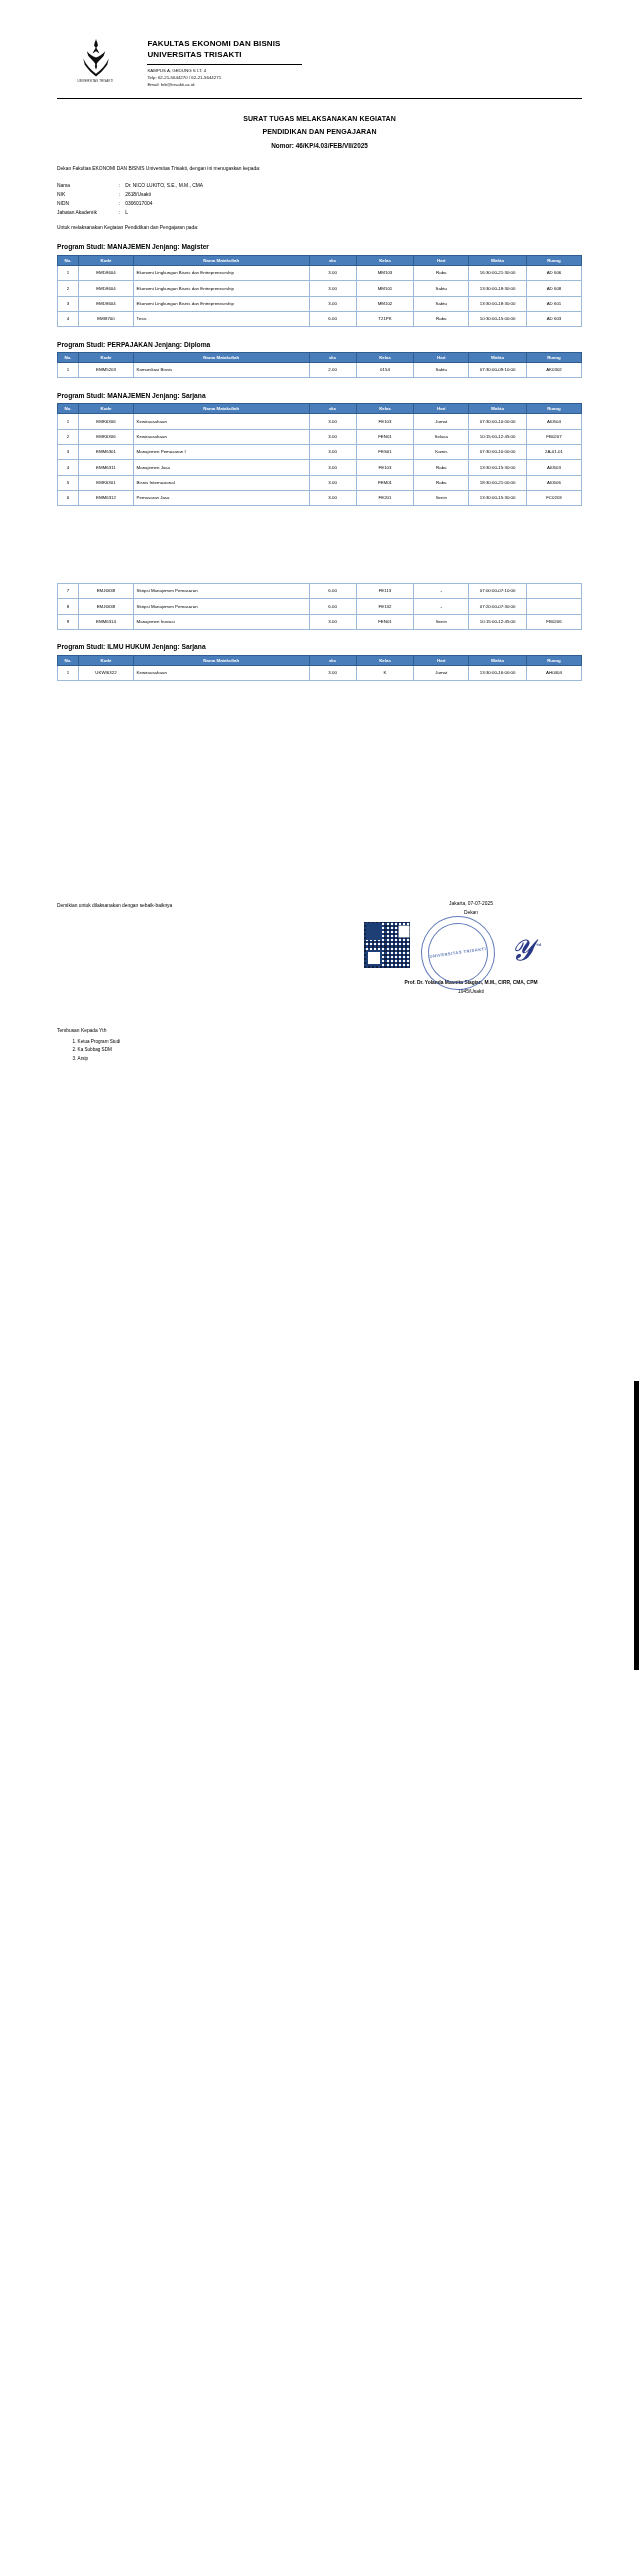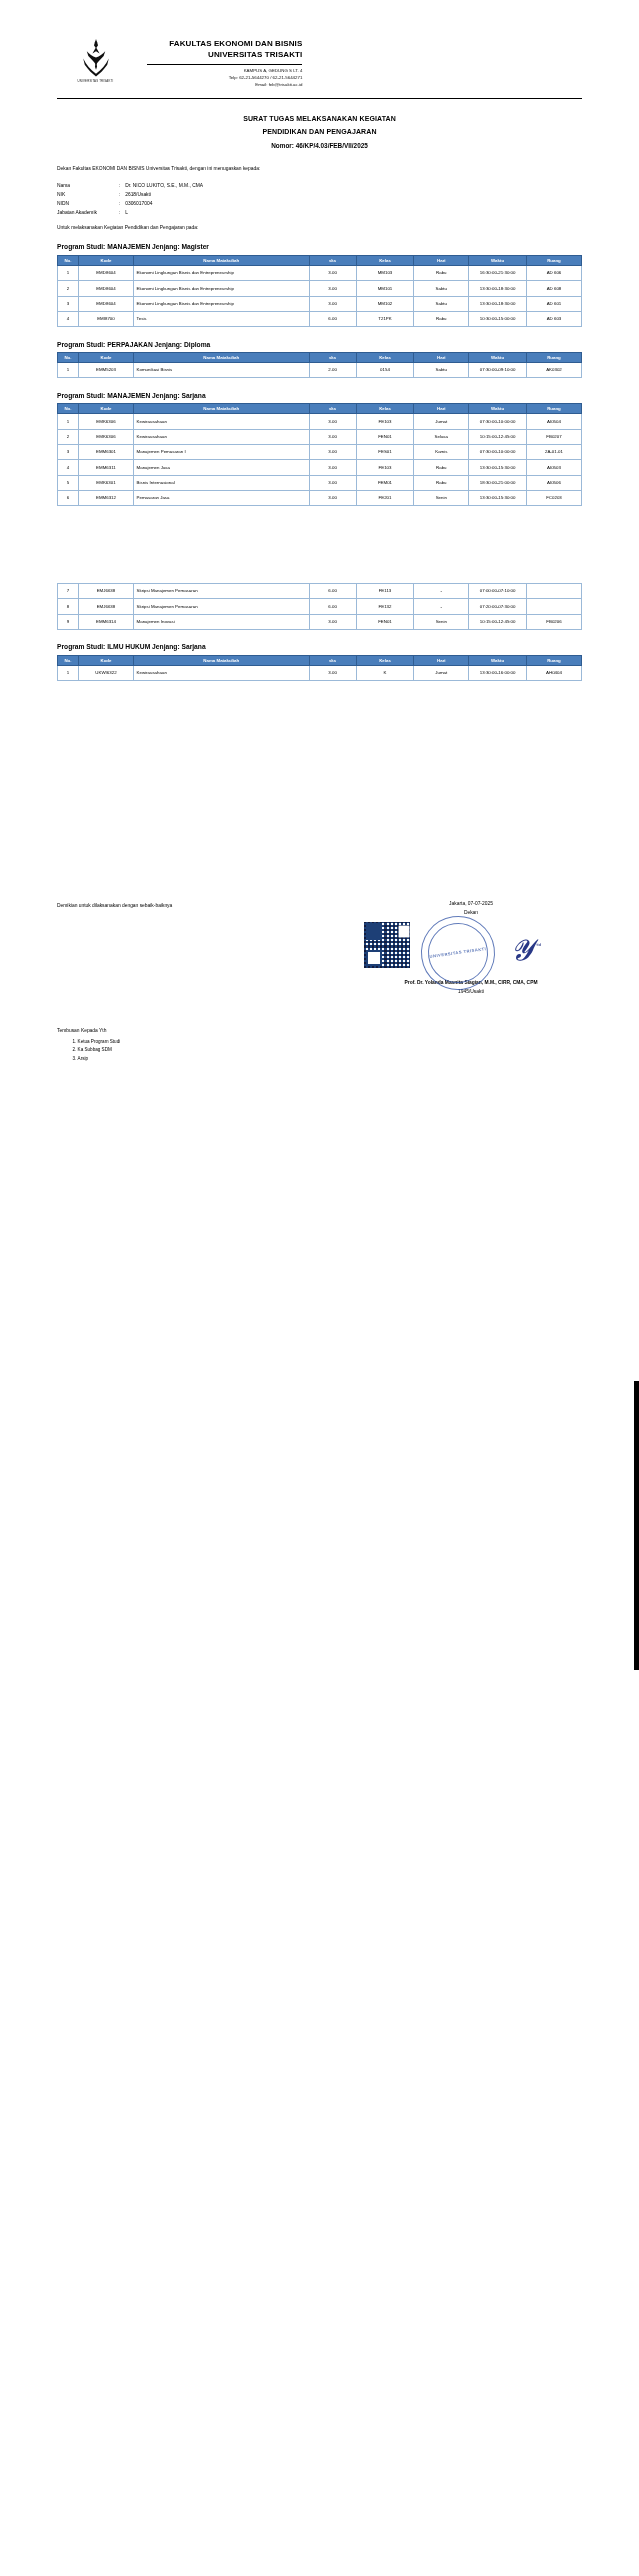--- a/index.html
+++ b/index.html
@@ -40,21 +40,21 @@
     padding-top: 2.1px;
   }
   .logo-svg { display:block; }
   .logo-caption {
     font-size: 2.8px;
     letter-spacing: 0.2px;
     margin-top: 1px;
     color: #111;
     text-align: center;
   }
-  .head-text { padding-top: 3.1px; text-align: right; }
+  .head-text { padding-top: 3.1px; }
   .head-text .fak {
     font-size: 8px;
     font-weight: bold;
     letter-spacing: 0.1px;
     line-height: 1.35;
   }
   .head-rule {
     border: none;
     border-top: 0.5px solid #000;
     margin: 3.1px 0 3.1px 0;

